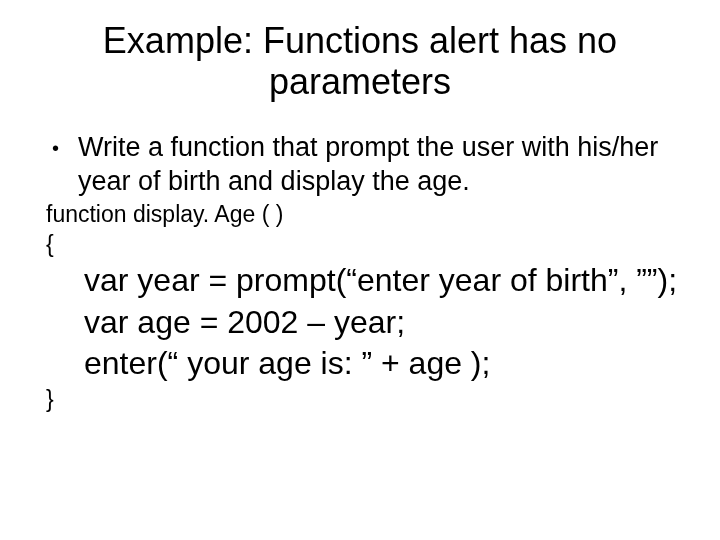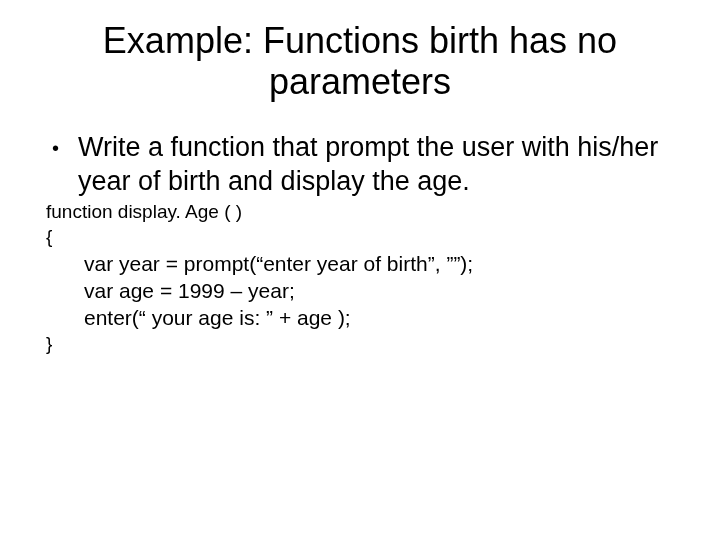--- a/index.html
+++ b/index.html
@@ -42,40 +42,40 @@
       width: 32px;
       flex-shrink: 0;
       padding-left: 6px;
       font-size: 20px;
       line-height: 34px;
     }
     .bullet-text {
       flex: 1;
     }
     .code-line {
-      font-size: 19px;
+      font-size: 23px;
       line-height: 1.3;
       padding-left: 0;
     }
     .code-indent {
-      font-size: 21px;
+      font-size: 32px;
       line-height: 1.3;
       padding-left: 38px;
     }
   </style>
 </head>
 <body>
 
 <div class="slide">
-  <h1 class="title">Example: Functions birth has no parameters</h1>
+  <h1 class="title">Example: Functions alert has no parameters</h1>
   <div class="content">
     <div class="bullet-row">
       <span class="bullet-dot">•</span>
       <span class="bullet-text">Write a function that prompt the user with his/her year of birth and display the age.</span>
     </div>
     <div class="code-line">function display. Age (  )</div>
     <div class="code-line">{</div>
     <div class="code-indent">var year = prompt(“enter year of birth”, ””);</div>
-    <div class="code-indent">var age = 1999 – year;</div>
+    <div class="code-indent">var age = 2002 – year;</div>
     <div class="code-indent">enter(“ your age is: ” + age );</div>
     <div class="code-line">}</div>
   </div>
 </div>
 
 </body></html>

